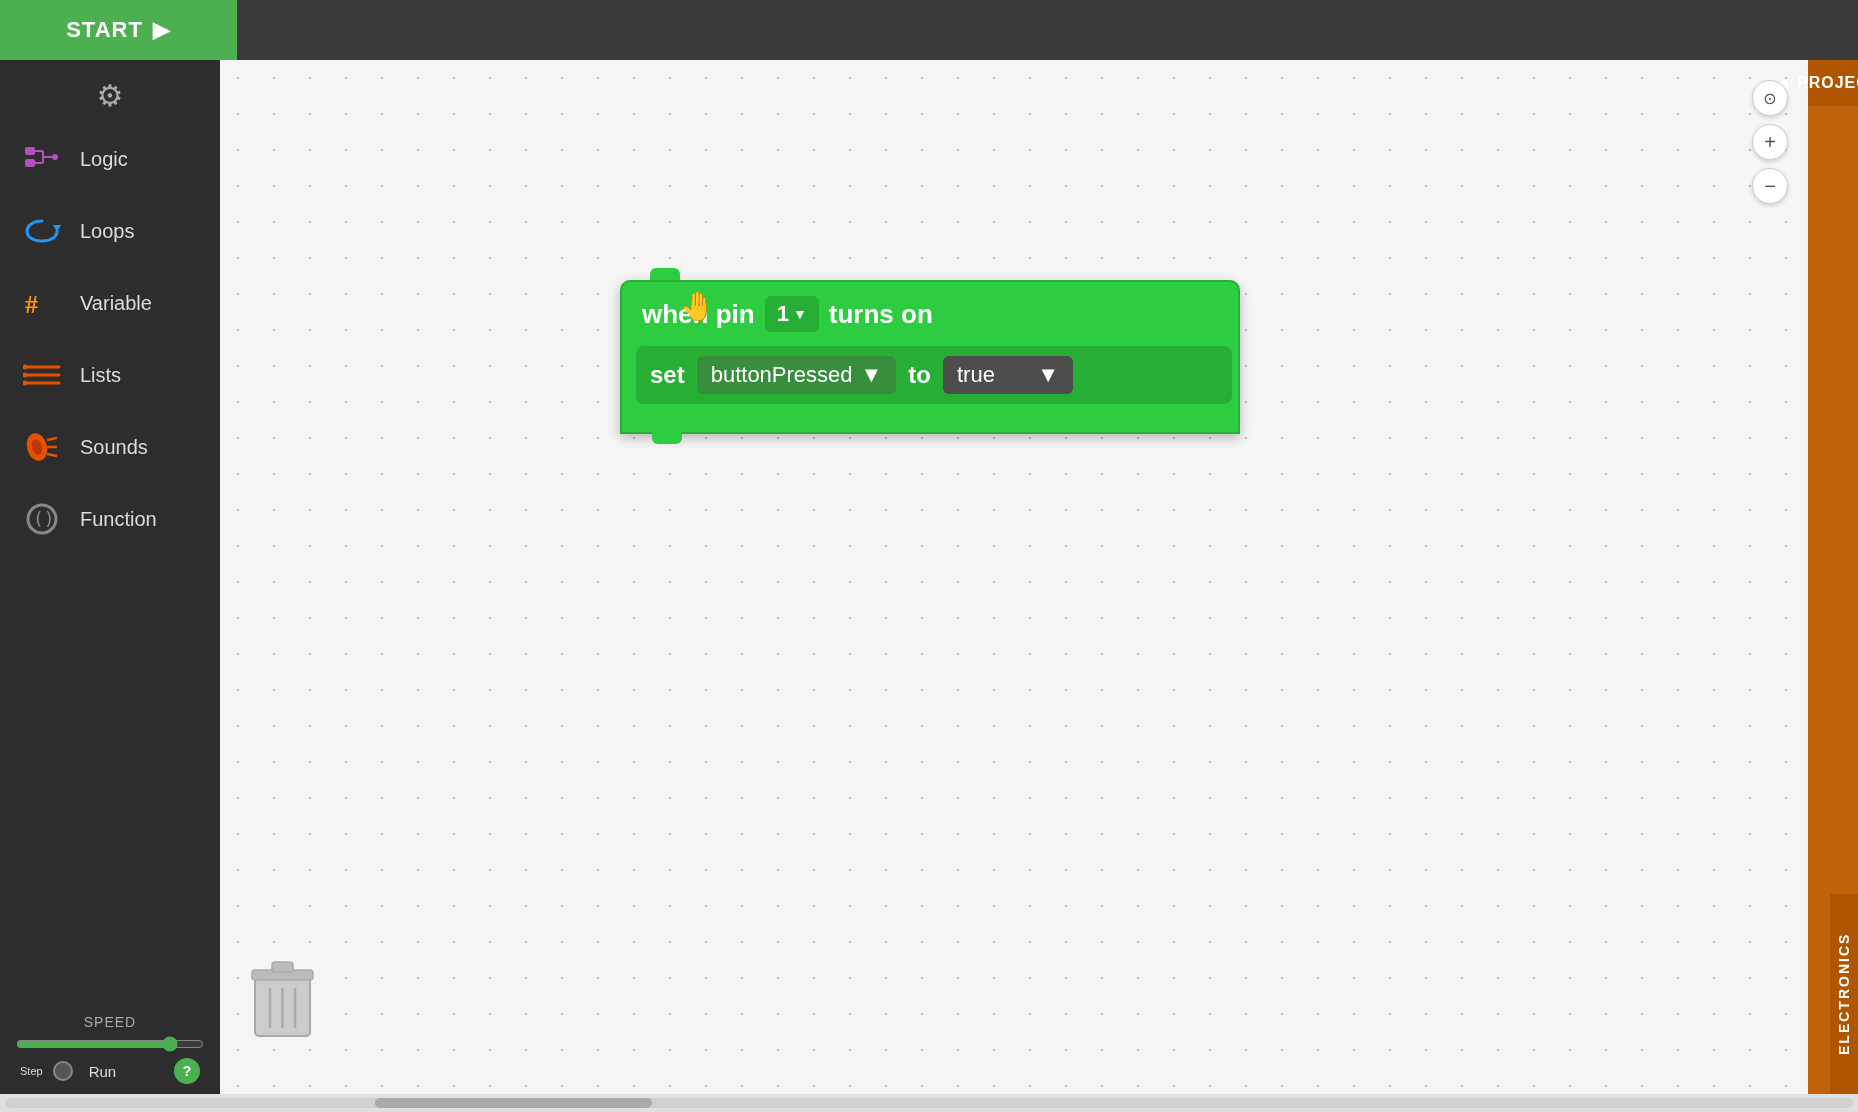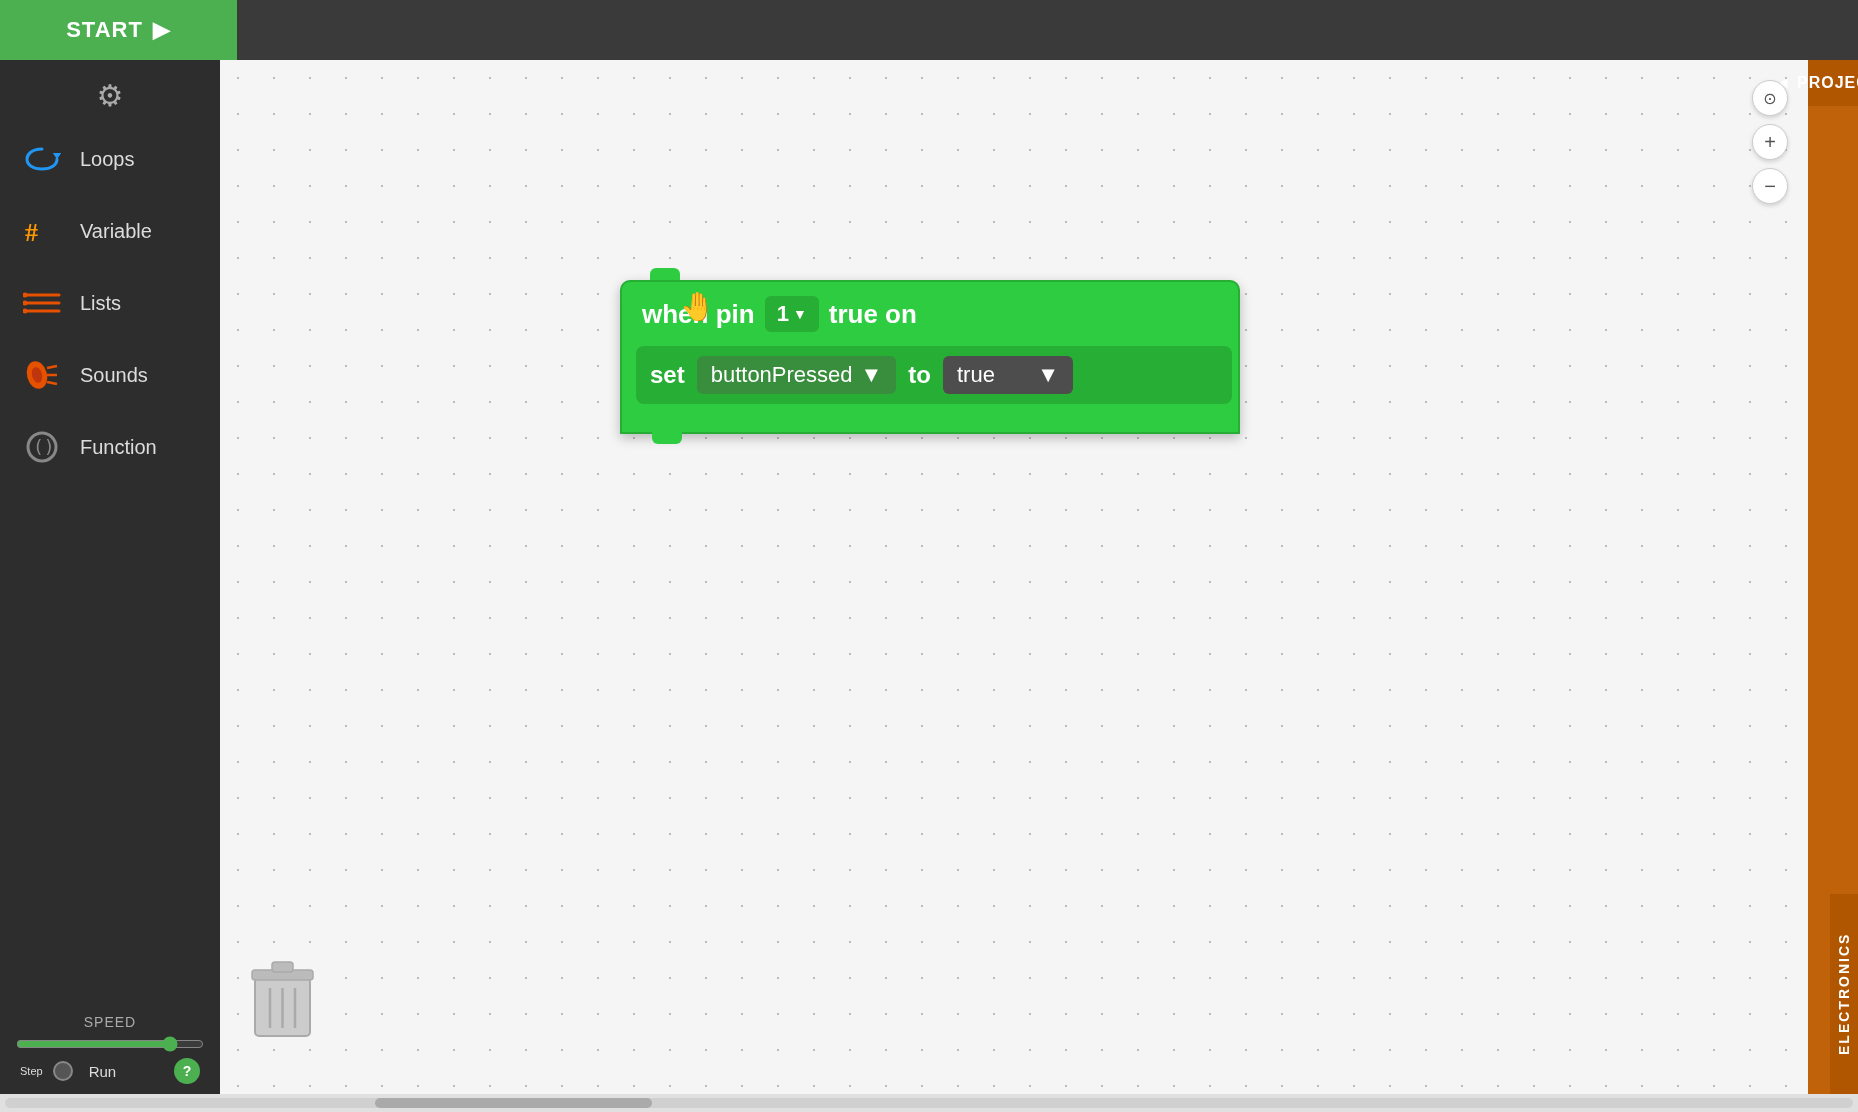--- a/index.html
+++ b/index.html
@@ -411,20 +411,34 @@
 <div class="main-content">
 
   <div class="sidebar">
     <div class="sidebar-gear">
       <button class="gear-icon-btn">
         <span>⚙</span>
       </button>
     </div>
 
 
+    <div class="sidebar-item">
+      <div class="sidebar-icon">
+        <svg class="logic-icon-svg" viewBox="0 0 38 32" fill="none">
+          <rect x="2" y="4" width="10" height="8" rx="2" fill="#b44fc0"></rect>
+          <rect x="2" y="16" width="10" height="8" rx="2" fill="#b44fc0"></rect>
+          <line x1="12" y1="8" x2="20" y2="8" stroke="#b44fc0" stroke-width="2"></line>
+          <line x1="12" y1="20" x2="20" y2="20" stroke="#b44fc0" stroke-width="2"></line>
+          <line x1="20" y1="8" x2="20" y2="20" stroke="#b44fc0" stroke-width="2"></line>
+          <line x1="20" y1="14" x2="30" y2="14" stroke="#b44fc0" stroke-width="2"></line>
+          <circle cx="32" cy="14" r="3" fill="#b44fc0"></circle>
+        </svg>
+      </div>
+      <span>Logic</span>
+    </div>
 
     <div class="sidebar-item">
       <div class="sidebar-icon">
         <svg class="loops-icon-svg" viewBox="0 0 38 32" fill="none">
           <path d="M19 6 C8 6 4 12 4 16 C4 22 10 26 19 26 C28 26 34 22 34 16" stroke="#2196f3" stroke-width="3" fill="none" stroke-linecap="round"></path>
           <polyline points="30,10 34,16 38,10" fill="#2196f3"></polyline>
           <polygon points="30,10 34,16 38,10" fill="#2196f3"></polygon>
         </svg>
       </div>
       <span>Loops</span>
@@ -515,21 +529,21 @@
 
           <div class="cursor-hand">🤚</div>
 
           <span class="block-text">when pin</span>
 
           <div class="pin-dropdown-inner">
             <span style="color:white;font-size:22px;font-weight:bold;">1</span>
             <span class="dropdown-arrow">▼</span>
           </div>
 
-          <span class="block-text">true on</span>
+          <span class="block-text">turns on</span>
         </div>
 
         <div class="inner-block-row">
 
           <span class="set-text">set</span>
 
           <div class="var-dropdown">
             <span>buttonPressed</span>
             <span style="margin-left:auto;">▼</span>
           </div>

